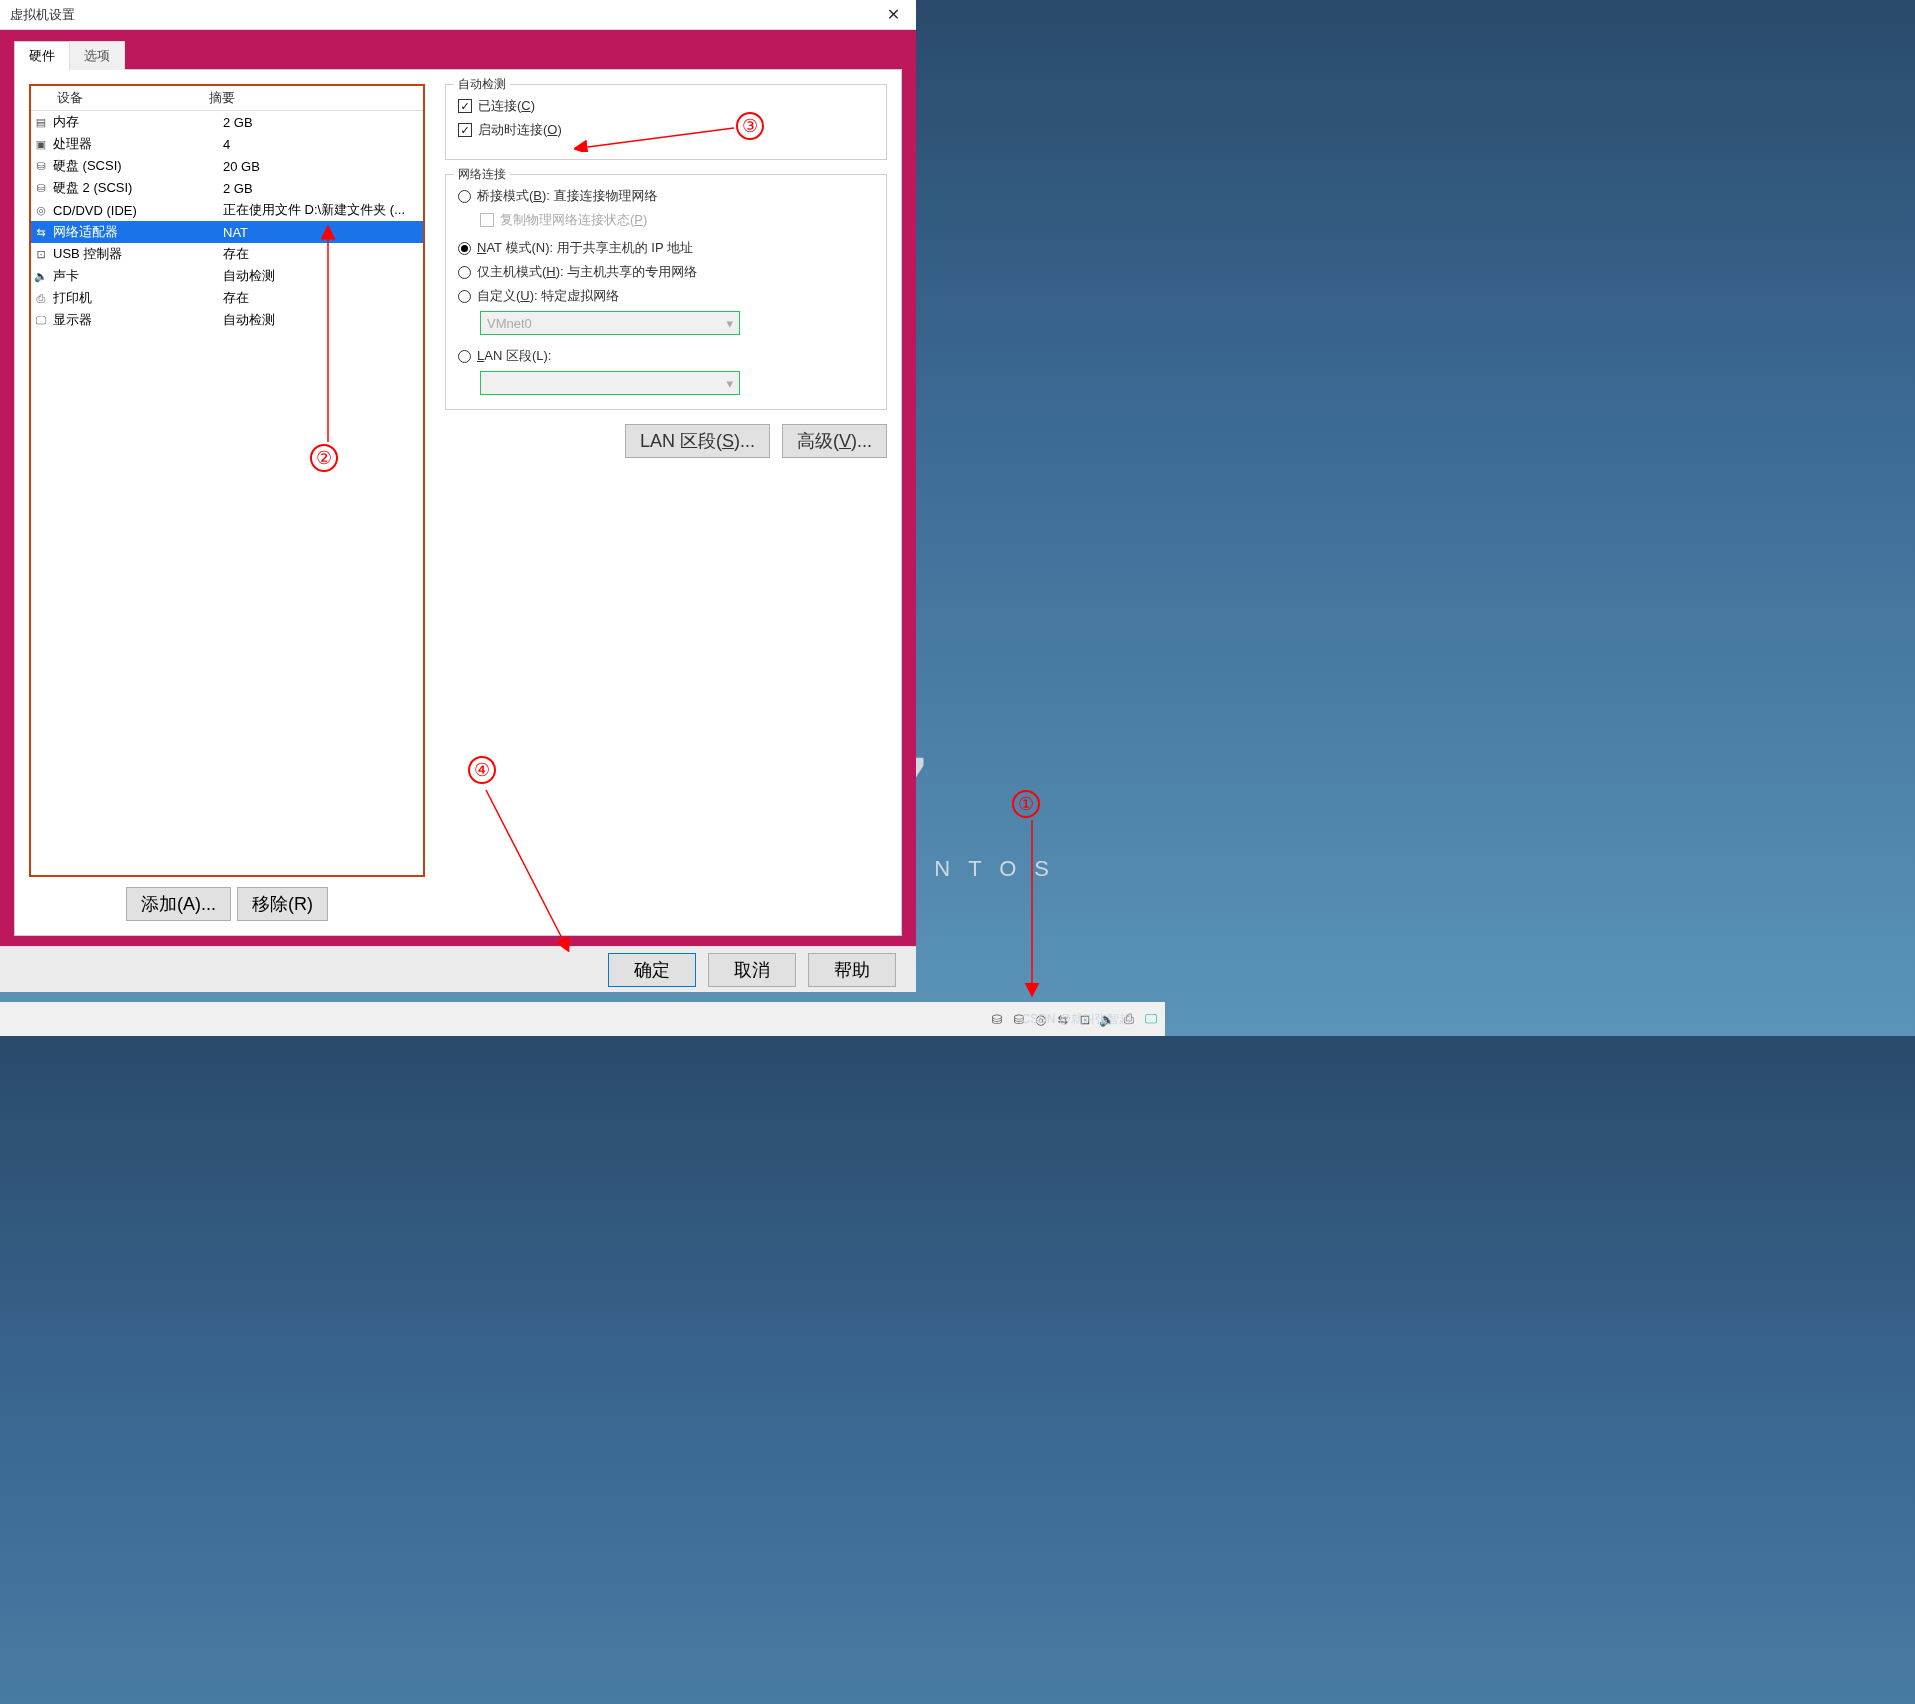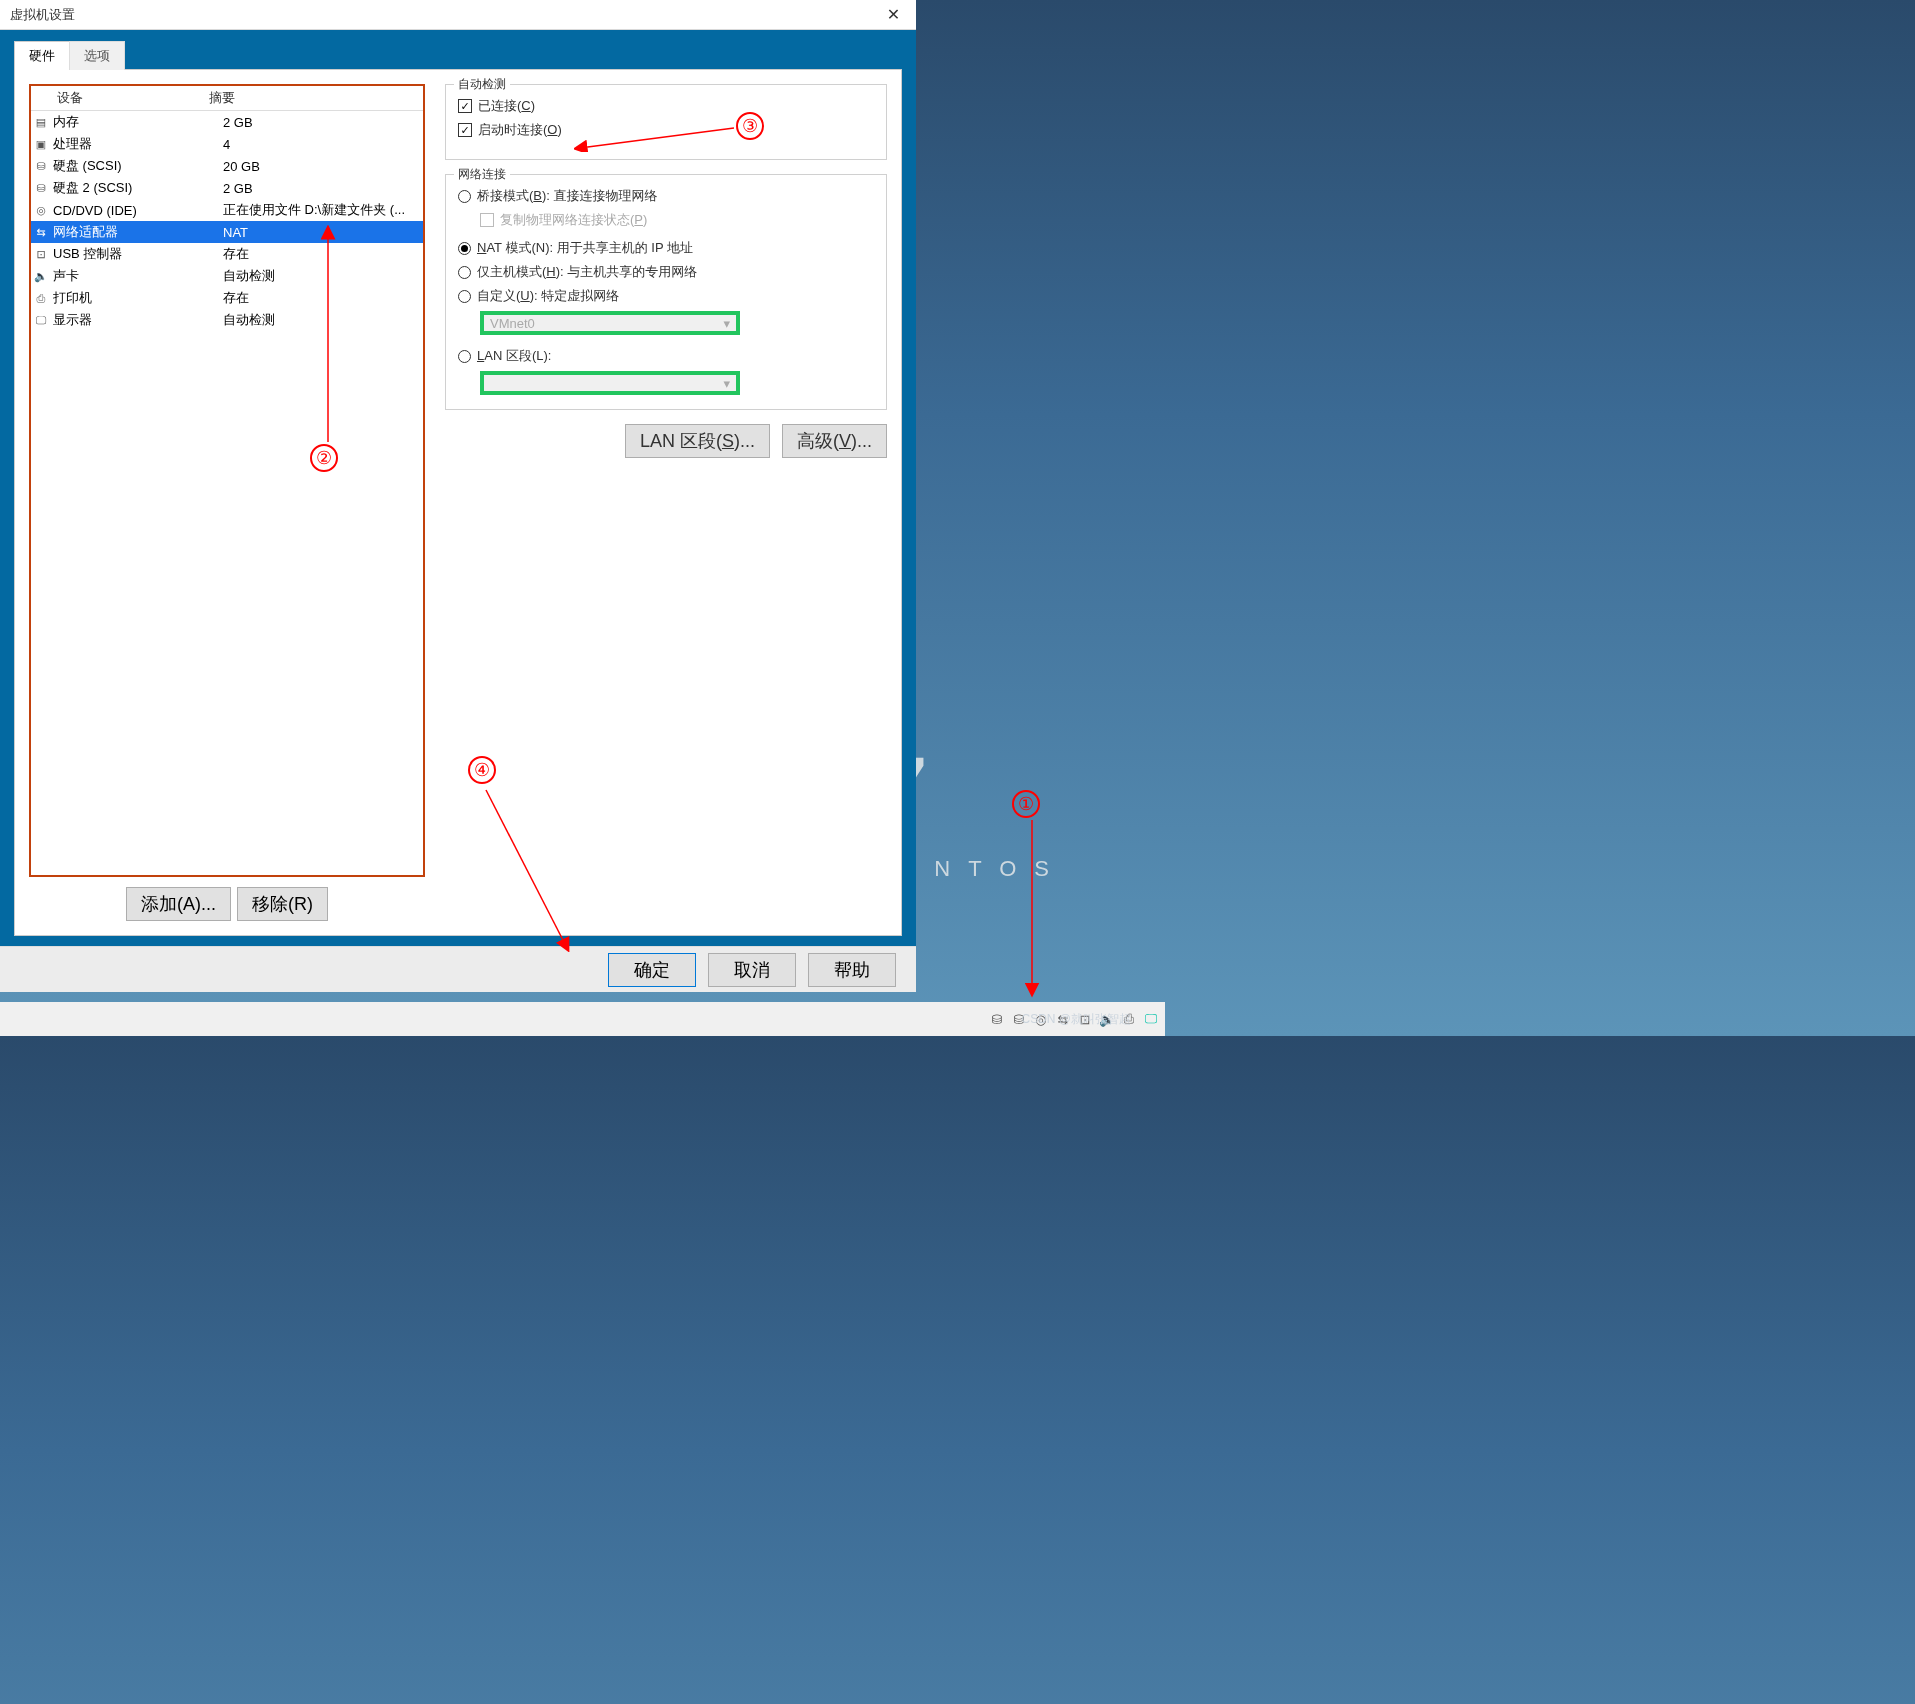--- a/index.html
+++ b/index.html
@@ -1,20 +1,20 @@
 <!DOCTYPE html>
 <html><head>
 <meta charset="utf-8">
 <style>
   * { box-sizing: border-box; font-family: "Microsoft YaHei", "Segoe UI", sans-serif; }
   body { margin: 0; width: 1165px; height: 1036px; background: linear-gradient(to bottom, #2a4a6b 0%, #3b6a94 40%, #5c94b8 100%); overflow: hidden; position: relative; }
   .dialog { position: absolute; left: 0; top: 0; width: 916px; height: 992px; background: #fff; display: flex; flex-direction: column; }
   .titlebar { height: 30px; background: #fff; border-bottom: 1px solid #d9d9d9; display: flex; align-items: center; justify-content: space-between; padding: 0 0 0 10px; font-size: 13px; color: #333; }
   .close-btn { width: 45px; height: 30px; display: flex; align-items: center; justify-content: center; font-size: 16px; color: #333; }
-  .body { flex: 1; padding: 10px 14px; display: flex; flex-direction: column; background: #0369a1; }
+  .body { flex: 1; padding: 10px 14px; display: flex; flex-direction: column; background: #be185d; }
   .tabs { display: flex; border-bottom: 1px solid #ccc; }
   .tab { padding: 5px 14px; font-size: 13px; border: 1px solid #ccc; border-bottom: none; background: #fff; margin-right: -1px; position: relative; top: 1px; }
   .tab.inactive { background: #f0f0f0; border-color: #ddd; color: #555; }
   .content { flex: 1; display: flex; gap: 20px; background: #fff; border: 1px solid #ccc; border-top: none; padding: 14px 14px 14px 0; }
   .left-col { flex: 0 0 410px; display: flex; flex-direction: column; padding-left: 14px; }
   .device-list { flex: 1; border: 2px solid #c2410c; background: #fff; font-size: 13px; }
   .dl-header { display: flex; border-bottom: 1px solid #ddd; background: #fff; }
   .dl-header > div { padding: 3px 8px; font-weight: normal; color: #333; }
   .col-dev { flex: 0 0 170px; }
   .col-sum { flex: 1; }
@@ -30,21 +30,21 @@
   .right-col { flex: 1; font-size: 13px; color: #333; }
   .group { border: 1px solid #d0d0d0; padding: 10px 12px 14px; margin-bottom: 14px; position: relative; }
   .group-title { position: absolute; top: -9px; left: 8px; background: #fff; padding: 0 4px; font-size: 12px; color: #333; }
   .control-row { display: flex; align-items: center; gap: 6px; margin: 2px 0 6px 0; }
   .control-row.indent { margin-left: 22px; }
   .checkbox { width: 14px; height: 14px; border: 1px solid #333; display: inline-flex; align-items: center; justify-content: center; font-size: 11px; line-height: 1; }
   .checkbox.checked::after { content: "✓"; color: #000; }
   .checkbox.disabled { border-color: #bbb; }
   .radio { width: 13px; height: 13px; border: 1px solid #333; border-radius: 50%; display: inline-flex; align-items: center; justify-content: center; }
   .radio.checked::after { content: ""; width: 7px; height: 7px; background: #000; border-radius: 50%; }
-  .select { width: 260px; height: 24px; border: 4px solid #22c55e; background: #eee; padding: 2px 6px; color: #888; margin-top: 4px; margin-left: 22px; display: flex; align-items: center; justify-content: space-between; }
+  .select { width: 260px; height: 24px; border: 1px solid #22c55e; background: #eee; padding: 2px 6px; color: #888; margin-top: 4px; margin-left: 22px; display: flex; align-items: center; justify-content: space-between; }
   .select.disabled { background: #f0f0f0; color: #aaa; }
   .lbl.disabled { color: #aaa; }
   .right-btns { display: flex; justify-content: flex-end; gap: 12px; margin-top: 10px; }
   .footer { height: 46px; display: flex; justify-content: flex-end; align-items: center; gap: 12px; padding-right: 20px; background: #ececec; border-top: 1px solid #ddd; }
   .taskbar { position: absolute; bottom: 0; left: 0; width: 1165px; height: 34px; background: #f0f0f0; display: flex; align-items: center; }
   .tray { margin-left: auto; display: flex; align-items: center; gap: 6px; padding-right: 6px; font-size: 12px; color: #555; }
   .tray-ico { width: 16px; height: 16px; display: inline-flex; align-items: center; justify-content: center; font-size: 13px; }
   .centos { position: absolute; right: 98px; top: 740px; color: #cdd8df; text-align: left; user-select: none; pointer-events: none; }
   .centos .seven { font-size: 110px; font-weight: 100; line-height: 1; }
   .centos .label { font-size: 22px; letter-spacing: 18px; margin-top: 6px; }

